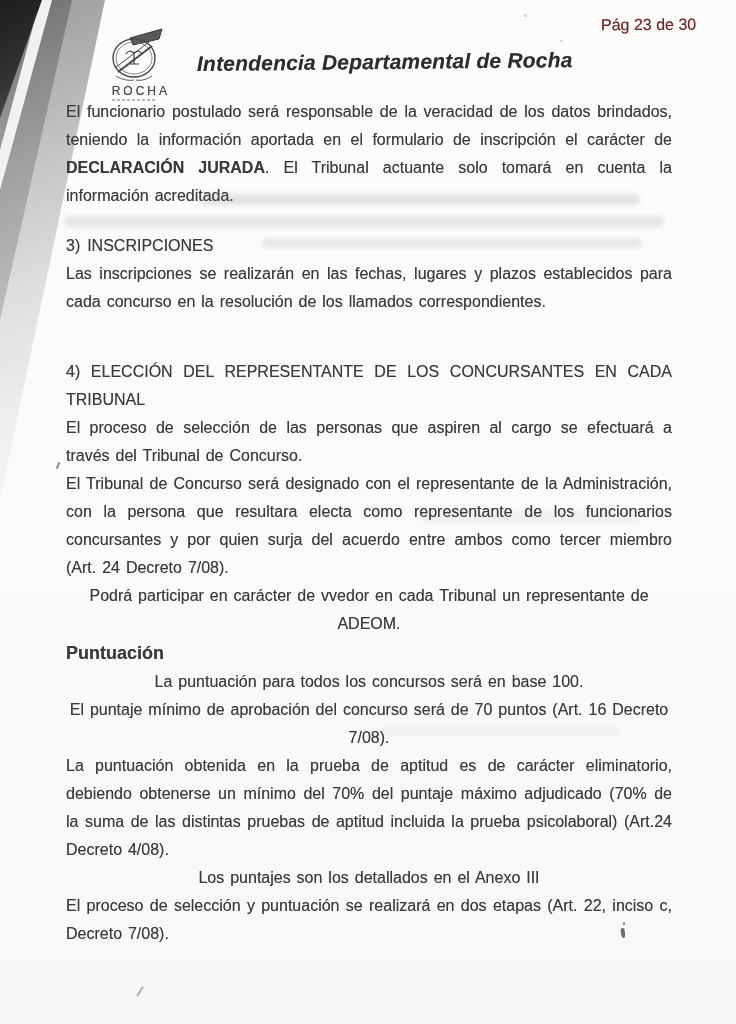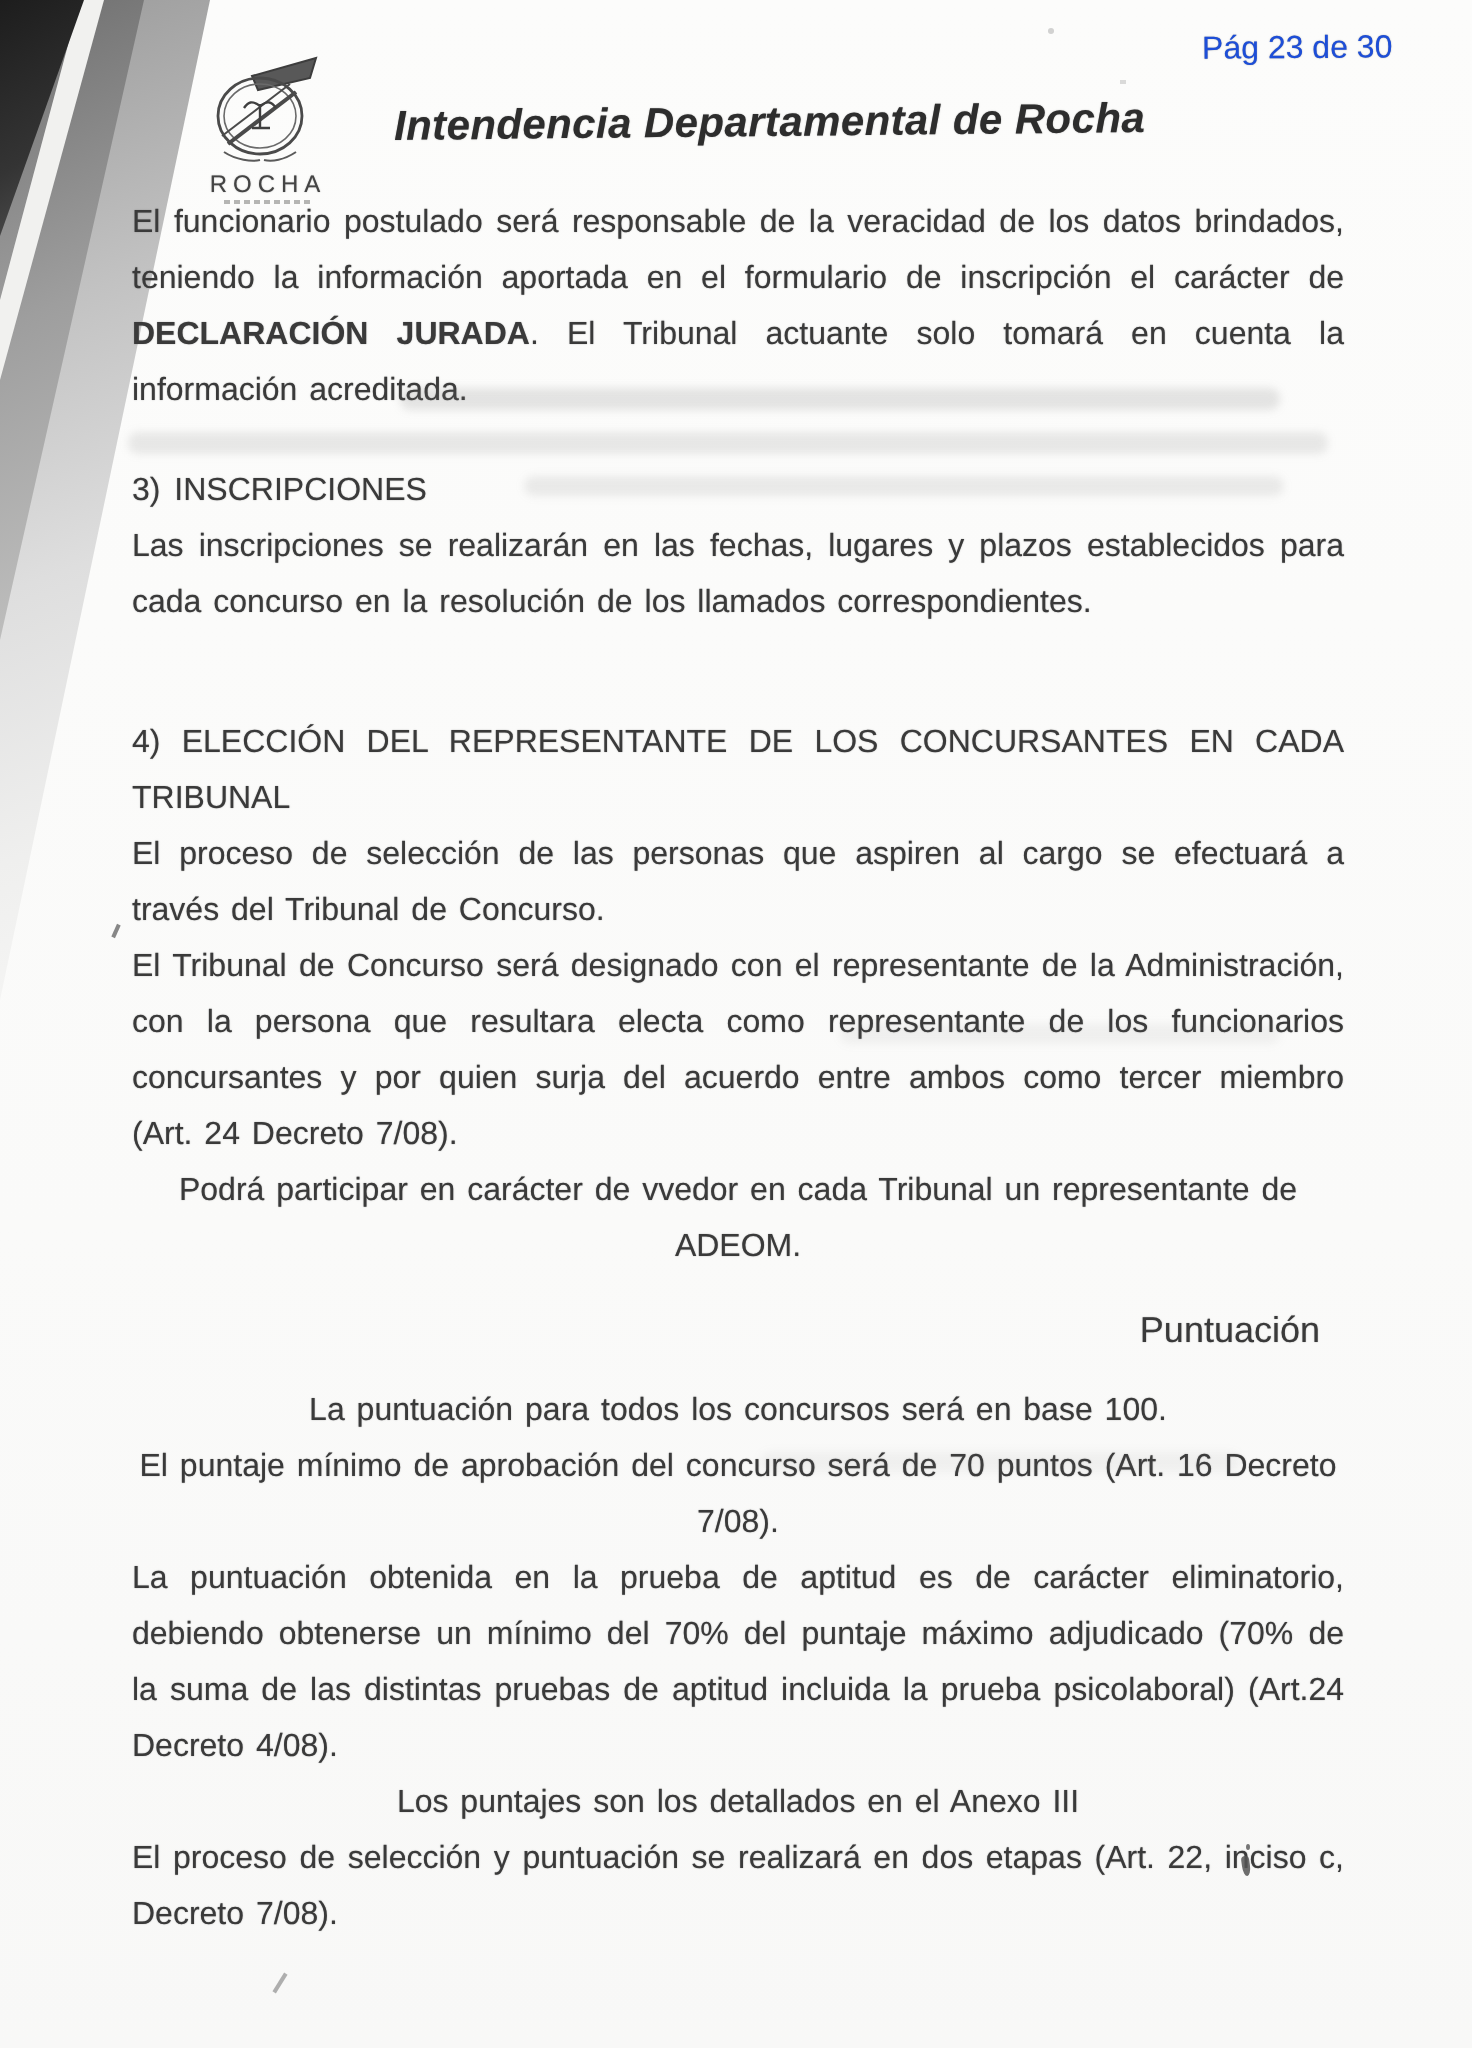--- a/index.html
+++ b/index.html
@@ -31,26 +31,26 @@
     background: #f1f1ef;
   }
   .corner-dark {
     position: absolute; left: 0; top: 0; width: 50px; height: 130px;
     clip-path: polygon(0 0, 42px 0, 0 118px);
     background: linear-gradient(150deg, #1d1d1d 0%, #343434 55%, #5c5c5c 100%);
   }
   
   .page-number {
     position: absolute; top: 16px; left: 601px;
-    font-size: 16px; color: #1d4ed8;
+    font-size: 16px; color: #7f1d1d;
     transform: rotate(-0.4deg);
   }
   .logo-wrap {
     position: absolute; top: 26px; left: 98px; width: 72px;
-    text-align: center;
+    text-align: right;
   }
   .logo-caption {
     font-size: 12px; letter-spacing: 3px; color: #444;
     margin-top: -2px;
   }
   .logo-subline {
     margin: 1px auto 0 auto; width: 44px; height: 2px;
     background: repeating-linear-gradient(90deg, #b5b5b3 0 3px, transparent 3px 5px);
   }
   .doc-title {
@@ -75,23 +75,23 @@
     margin: 0;
     font-size: 16px; font-weight: normal; line-height: 28px;
     word-spacing: 2.5px;
     text-align: justify;
   }
   .mt-a { margin-top: 22px; }
   .mt-b { margin-top: 42px; }
   .mt-c { margin-top: 24px; }
   .mt-d { margin-top: 18px; }
   .heading-puntuacion {
-    margin: 12px;
-    font-size: 18px; font-weight: normal; line-height: 30px;
-    text-align: right;
+    margin: 0;
+    font-size: 18px; font-weight: bold; line-height: 30px;
+    text-align: left;
   }
   
   .smudge {
     position: absolute; border-radius: 5px;
     filter: blur(2px);
   }
   .speck { position: absolute; background: #555; }
 </style>
 </head>
 <body>

